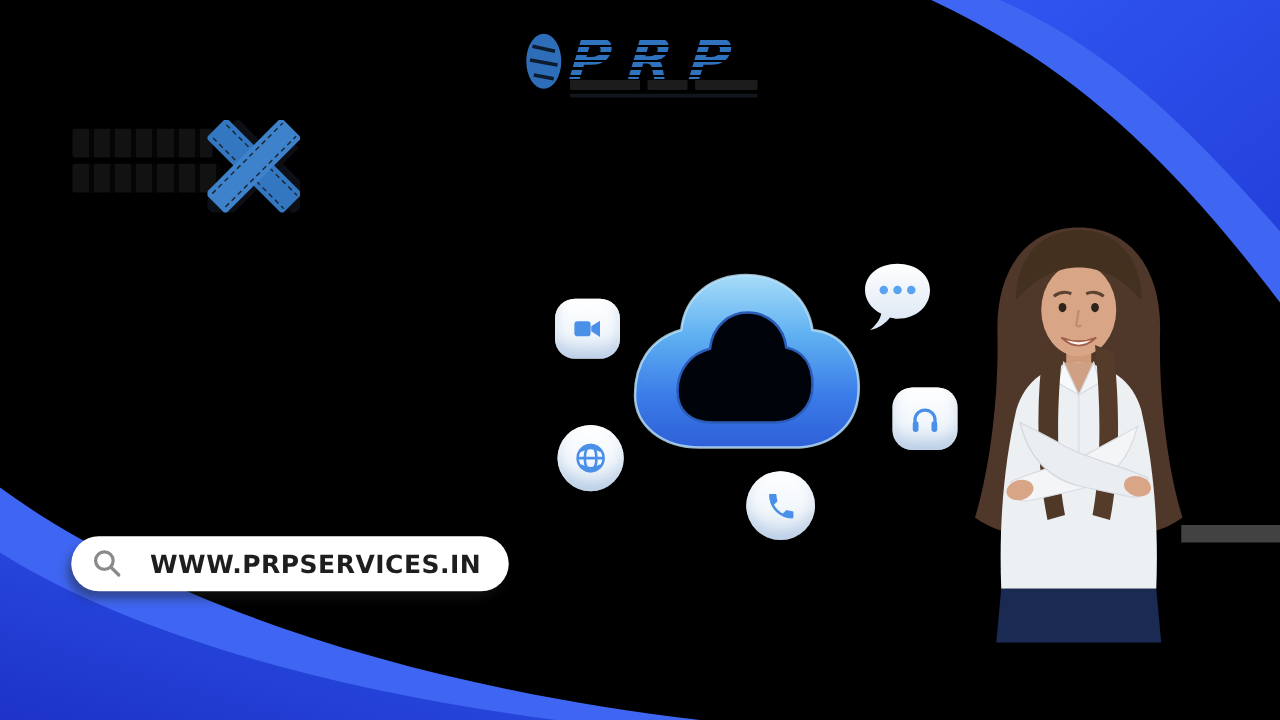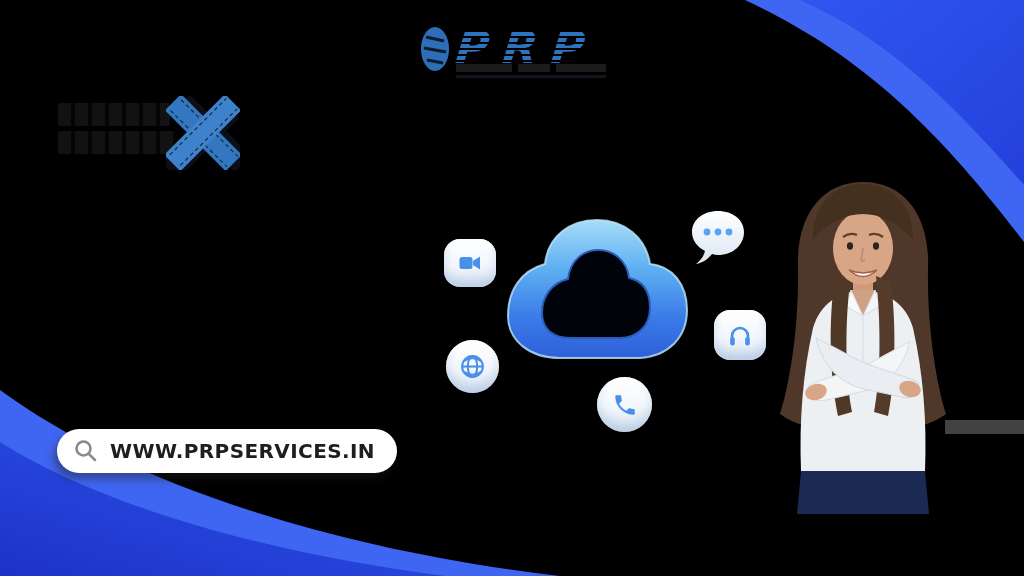--- a/index.html
+++ b/index.html
@@ -24,21 +24,21 @@
            border-radius:2px;}
 
   
   .tile{display:flex;align-items:center;justify-content:center;
         background:linear-gradient(180deg,#ffffff 0%,#f2f7fc 55%,#d8e4f2 100%);
         box-shadow:0 12px 20px rgba(0,0,0,.55), inset 0 -7px 10px rgba(150,180,215,.45), inset 0 2px 4px #fff;}
   .tile-sq{border-radius:16px;}
   .tile-rd{border-radius:50%;}
 
   
-  .pill{left:57px;top:429px;height:44px;display:flex;align-items:center;gap:11px;
+  .pill{left:57px;top:429px;height:44px;display:flex;align-items:center;gap:21px;
         padding:0 22px 0 16px;background:#fff;border-radius:22px;
         box-shadow:-3px 6px 8px rgba(30,30,30,.45);}
   .pill-text{font-size:20px;font-weight:bold;color:#1e1e1e;letter-spacing:.4px;white-space:nowrap;}
 
   .gray-band{left:945px;top:420px;width:79px;height:14px;background:#4d4d4d;opacity:.85;}
 </style>
 </head>
 <body>
 
 <div class="stage">

